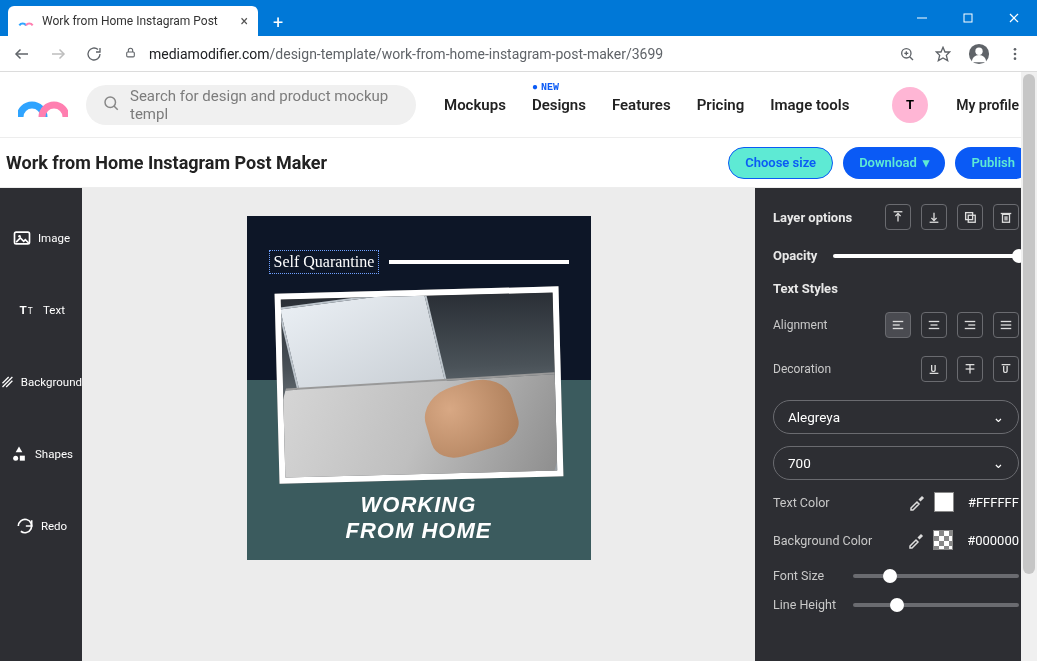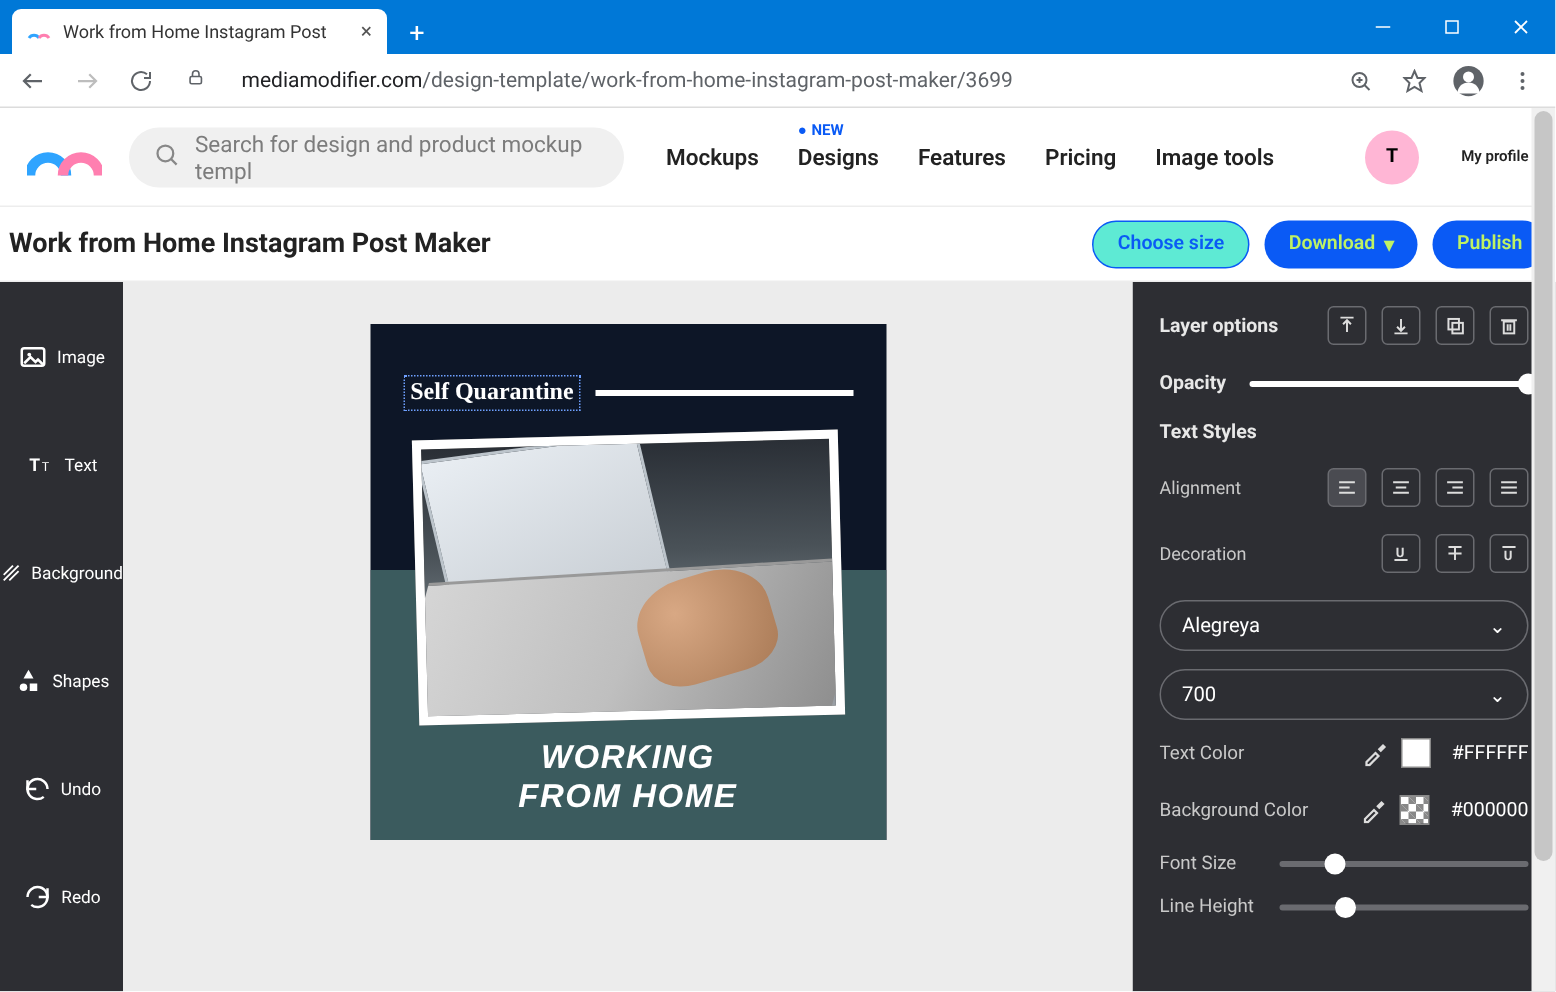--- a/index.html
+++ b/index.html
@@ -13,57 +13,57 @@
   .tab .close { font-size:14px; color:#555;}
   .newtab { width:28px; height:28px; display:flex; align-items:center; justify-content:center; color:#fff; font-size:18px; margin-left:6px; }
   .winbtns { margin-left:auto; display:flex; height:36px;}
   .winbtn { width:46px; display:flex; align-items:center; justify-content:center; color:#fff;}
   .winbtn svg { width:10px; height:10px; }
 
   
   .toolbarrow { background:#fff; height:36px; display:flex; align-items:center; padding:0 8px; gap:8px; border-bottom:1px solid #dcdcdc;}
   .navbtn { width:28px; height:28px; display:flex; align-items:center; justify-content:center; color:#5f6368; border-radius:50%; }
   .navbtn.disabled { color:#bdbdbd;}
-  .url { flex:1; display:flex; align-items:center; gap:24px; font-size:14px; color:#202124; padding-left:8px;}
+  .url { flex:1; display:flex; align-items:center; gap:12px; font-size:14px; color:#202124; padding-left:8px;}
   .lock { color:#5f6368;}
   .url .domain { color:#202124;}
   .url .path { color:#5f6368;}
   .ricon { width:28px; height:28px; display:flex; align-items:center; justify-content:center; color:#5f6368;}
 
   
   .apphdr { height:66px; display:flex; align-items:center; padding:0 18px; gap:18px; border-bottom:1px solid #ededed;}
   .logo { width:50px; height:32px;}
   .search { background:#f0f0f0; border-radius:24px; height:40px; width:330px; display:flex; align-items:center; padding:0 16px; gap:10px; color:#7c7c7c; font-size:15px;}
   .navlinks { display:flex; gap:26px; margin-left:10px;}
   .navlink { font-size:15px; color:#222; font-weight:600; position:relative;}
-  .badge-new { position:absolute; top:-14px; left:0; font-size:10px; color:#0a5af5; font-weight:700;}
+  .badge-new { position:absolute; top:-14px; left:0; font-size:10px; color:#0a5af5; font-weight:700;font-family:Liberation Mono, monospace;}
   .badge-new::before { content:"●"; margin-right:3px;}
   .avatar { width:36px; height:36px; border-radius:50%; background:#ffb6d5; display:flex; align-items:center; justify-content:center; color:#000; font-weight:700; margin-left:auto;}
-  .profile { font-size:10px; font-weight:600; color:#222; margin-left:10px;}
+  .profile { font-size:14px; font-weight:600; color:#222; margin-left:10px;}
 
   
   .subhdr { height:50px; display:flex; align-items:center; padding:0 6px; border-bottom:1px solid #ededed;}
   .pagetitle { font-size:18px; font-weight:700;}
   .subhdr .spacer { flex:1;}
   .btn { height:32px; border-radius:16px; padding:0 16px; font-size:13px; font-weight:600; display:flex; align-items:center; gap:6px; cursor:pointer;}
   .btn.outline { border:1.5px solid #0a5af5; color:#0a5af5; background:#5eead4;}
-  .btn.primary { background:#0a5af5; color:#bef264; border:none;}
+  .btn.primary { background:#0a5af5; color:#5eead4; border:none;}
   .btn + .btn { margin-left:10px;}
 
   
   .main { display:flex; height:calc(661px - 36px - 36px - 66px - 50px); background:#fff;}
   .leftside { width:82px; background:#2d2e33; display:flex; flex-direction:column; align-items:center; padding-top:14px;}
   .tool { width:100%; height:72px; display:flex; flex-direction:row; align-items:center; justify-content:center; color:#fff; gap:6px; font-size:11.5px;}
   .tool svg { width:20px; height:20px;}
 
   .canvaswrap { flex:1; background:#ececec; display:flex; flex-direction:column; align-items:center; justify-content:flex-start; min-width:0; position:relative;}
   .canvas { width:344px; height:344px; background:#0d1627; position:relative; margin-top:28px; overflow:hidden;}
   .canvas .bottomhalf { position:absolute; left:0; right:0; bottom:0; height:180px; background:#3b5b5e;}
   .canvas .titleline { position:absolute; top:34px; left:22px; right:22px; display:flex; align-items:center;}
-  .canvas .self { color:#fff; font-family:Georgia, 'Times New Roman', serif; font-size:16px; font-weight:700; border:1px dotted #6fa0ff; padding:2px 4px;}
+  .canvas .self { color:#fff; font-family:Georgia, 'Times New Roman', serif; font-size:16px; font-weight:400; border:1px dotted #6fa0ff; padding:2px 4px;}
   .canvas .linefill { flex:1; height:4px; background:#fff; margin-left:10px;}
   .canvas .photo { position:absolute; left:30px; right:30px; top:74px; height:190px; border:6px solid #fff; transform:rotate(-1.5deg); overflow:hidden; background:#555;}
   .canvas .photo .sky { position:absolute; inset:0; background:linear-gradient(180deg,#2a2f36 0%,#4a5258 40%,#747d84 70%,#9aa0a6 100%);}
   .canvas .photo .laptop { position:absolute; left:-10px; right:-10px; bottom:-6px; height:100px; background:linear-gradient(100deg,#d5d5d5 0%,#bfbfbf 50%,#8f8f8f 100%); transform:skewX(-18deg) rotate(-2deg); border-top:2px solid #999;}
   .canvas .photo .screen { position:absolute; left:6px; top:0; width:150px; height:100px; background:linear-gradient(160deg,#e9eef3,#c8ced4); transform:skewX(6deg) rotate(-6deg); border:2px solid #bcc4cb;}
   .canvas .photo .hand { position:absolute; right:40px; bottom:20px; width:90px; height:70px; background:radial-gradient(circle at 30% 30%, #d8a884, #a97a56); border-radius:40% 40% 30% 30%; transform:rotate(-15deg);}
   .canvas .bigtext { position:absolute; left:0; right:0; bottom:16px; text-align:center; color:#fff; font-family: Arial, sans-serif; font-weight:900; letter-spacing:1px;}
   .canvas .bigtext .l1 { font-size:22px; font-style:italic;}
   .canvas .bigtext .l2 { font-size:22px; font-style:italic;}
 
@@ -266,27 +266,20 @@
     <div class="tool">
           <svg viewBox="0 0 24 24" fill="#fff">
             <polygon points="12 3 16 10 8 10"></polygon>
             <circle cx="8" cy="17" r="3"></circle>
             <rect x="13" y="14" width="6" height="6"></rect>
           </svg>
           <span>Shapes</span>
         </div>
     <div class="tool">
           <svg viewBox="0 0 24 24" fill="none" stroke="#fff" stroke-width="2">
-            <path d="M20 12a8 8 0 1 0-3 6.3"></path>
-            <polyline points="4 5 4 12 11 12"></polyline>
-          </svg>
-          <span>Undo</span>
-        </div>
-    <div class="tool">
-          <svg viewBox="0 0 24 24" fill="none" stroke="#fff" stroke-width="2">
             <path d="M4 12a8 8 0 1 1 3 6.3"></path>
             <polyline points="20 5 20 12 13 12"></polyline>
           </svg>
           <span>Redo</span>
         </div>
   </div>
 
   <div class="canvaswrap">
     <div class="canvas">
       <div class="bottomhalf"></div>

